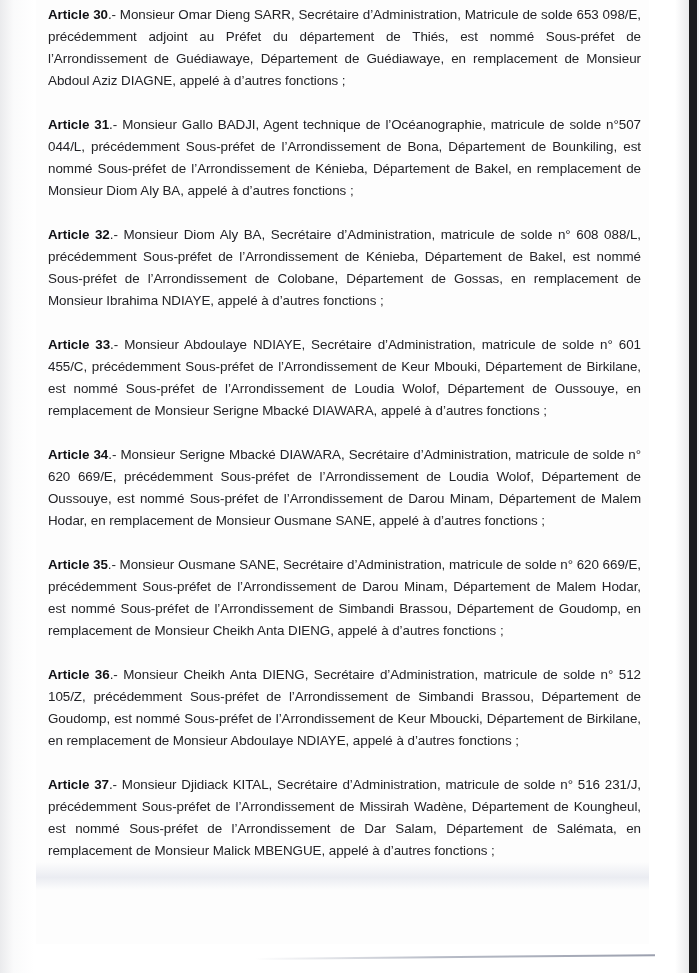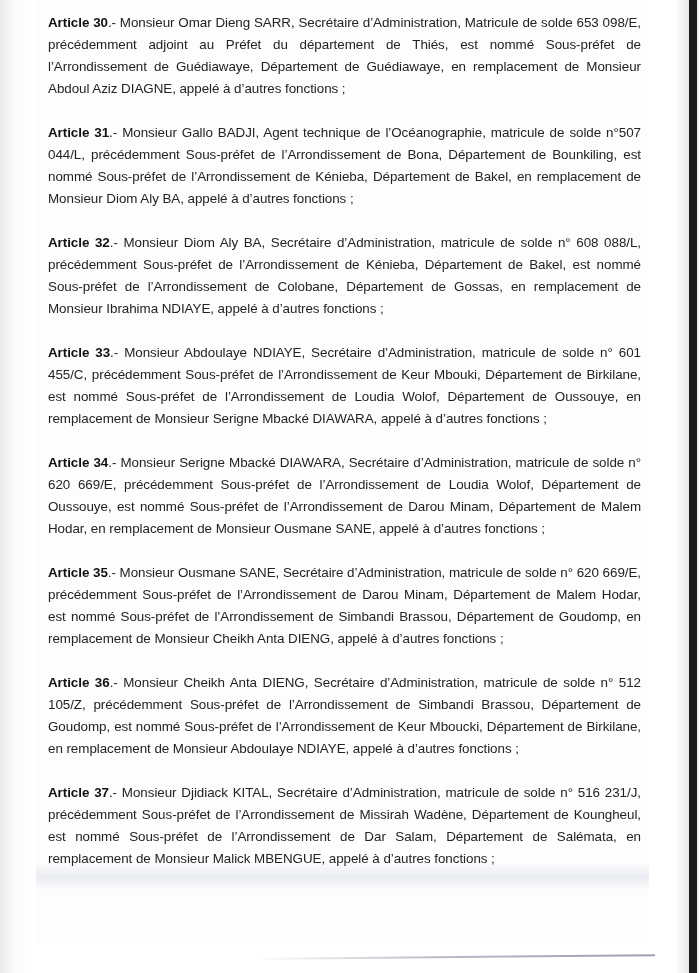--- a/index.html
+++ b/index.html
@@ -103,21 +103,21 @@
 
   
   #article-list {
     position: absolute;
     left: 48px;
     top: 4px;
     width: 593px;
   }
 
   .article {
-    margin: 8px 0 22px 0;
+    margin: 0 0 22px 0;
     font-size: 13.4px;
     line-height: 22px;
     color: #232327;
     text-align: justify;
     text-justify: inter-word;
     letter-spacing: -0.05px;
   }
   .article:last-child {
     margin-bottom: 0;
   }

